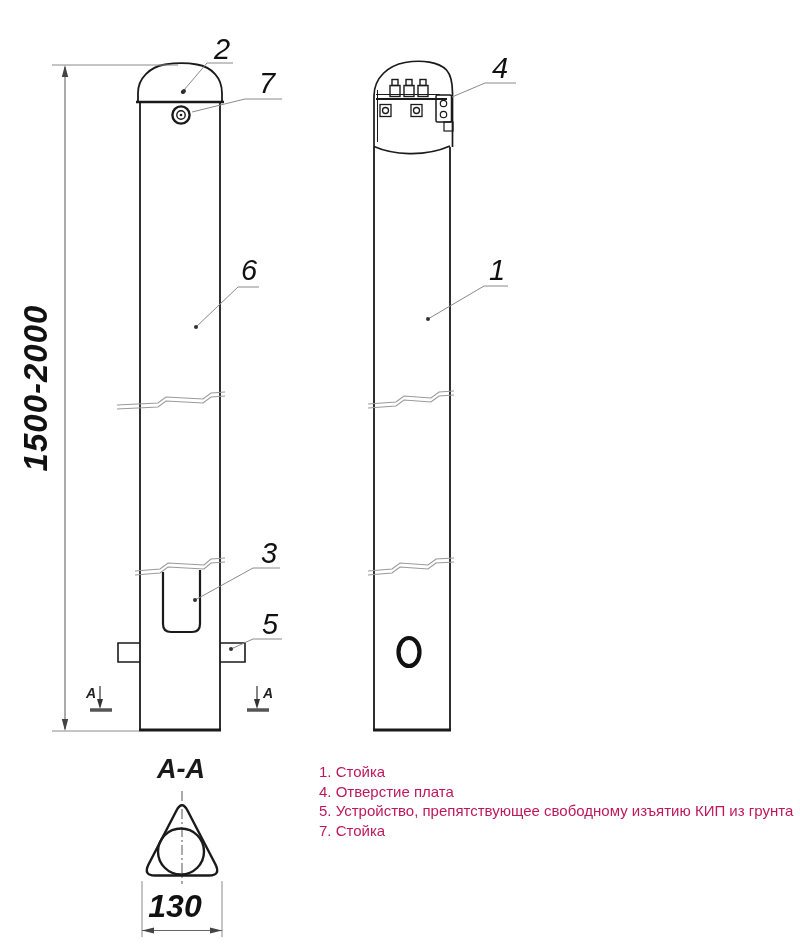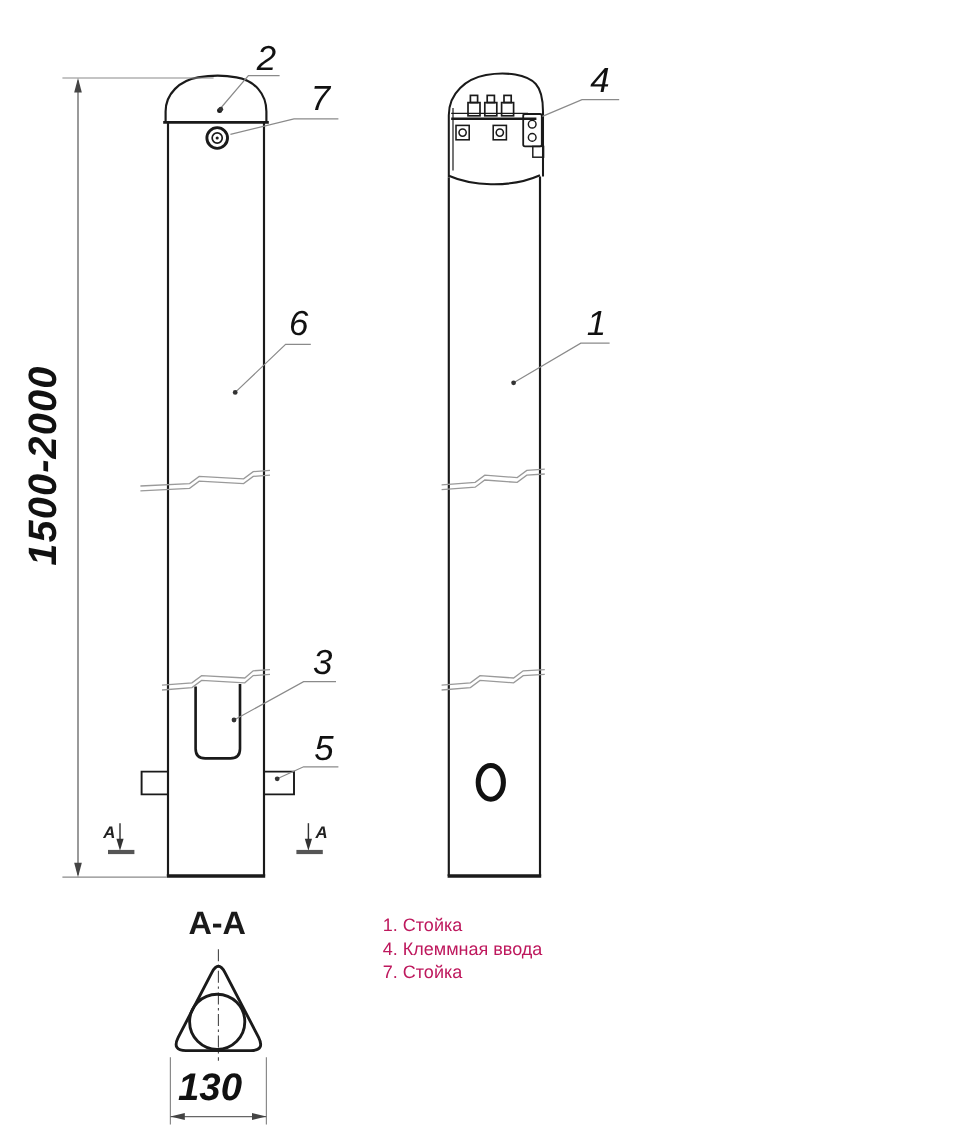--- a/index.html
+++ b/index.html
@@ -14,21 +14,21 @@
     font-style:italic;font-weight:500;color:#111;
   }
   .dim{
     font-style:italic;font-weight:600;color:#111;text-align:center;
   }
   #dim-height{
     left:-82px;top:366px;width:236px;height:44px;font-size:33px;line-height:44px;
     transform:rotate(-90deg);transform-origin:center;letter-spacing:1px;
   }
   #dim-width{left:142px;top:888px;width:66px;font-size:32px;line-height:36px;}
-  #section-title{left:144px;top:754px;width:74px;font-size:27px;line-height:30px;font-weight:600;text-align:center;}
+  #section-title{left:144px;top:754px;width:74px;font-size:27px;line-height:30px;font-style:italic;font-weight:600;text-align:center;}
   .sec-letter{font-size:14px;font-style:italic;font-weight:600;color:#222;width:14px;text-align:center;}
   #legend{
     left:319px;top:762px;width:475px;font-size:15px;line-height:19.7px;color:#be185d;
   }
   .legend-line{white-space:pre;}
 </style>
 </head>
 <body>
 
 <div id="canvas">
@@ -157,17 +157,18 @@
   <div class="txt callout" style="left:253px;top:608px;">5</div>
 
   <div class="txt sec-letter" style="left:84px;top:685px;">A</div>
   <div class="txt sec-letter" style="left:261px;top:685px;">A</div>
 
   <div class="txt" id="section-title">A-A</div>
   <div class="txt dim" id="dim-width">130</div>
 
   <div class="txt" id="legend">
     <div class="legend-line"><span>1.</span> <span>Стойка</span></div>
-    <div class="legend-line"><span>4.</span> <span>Клеммная ввода</span></div>
+    <div class="legend-line"><span>4.</span> <span>Отверстие плата</span></div>
+    <div class="legend-line"><span>5.</span> <span>Устройство, препятствующее свободному изъятию КИП из грунта</span></div>
     <div class="legend-line"><span>7.</span> <span>Стойка</span></div>
   </div>
 
 </div>
 
 </body></html>

